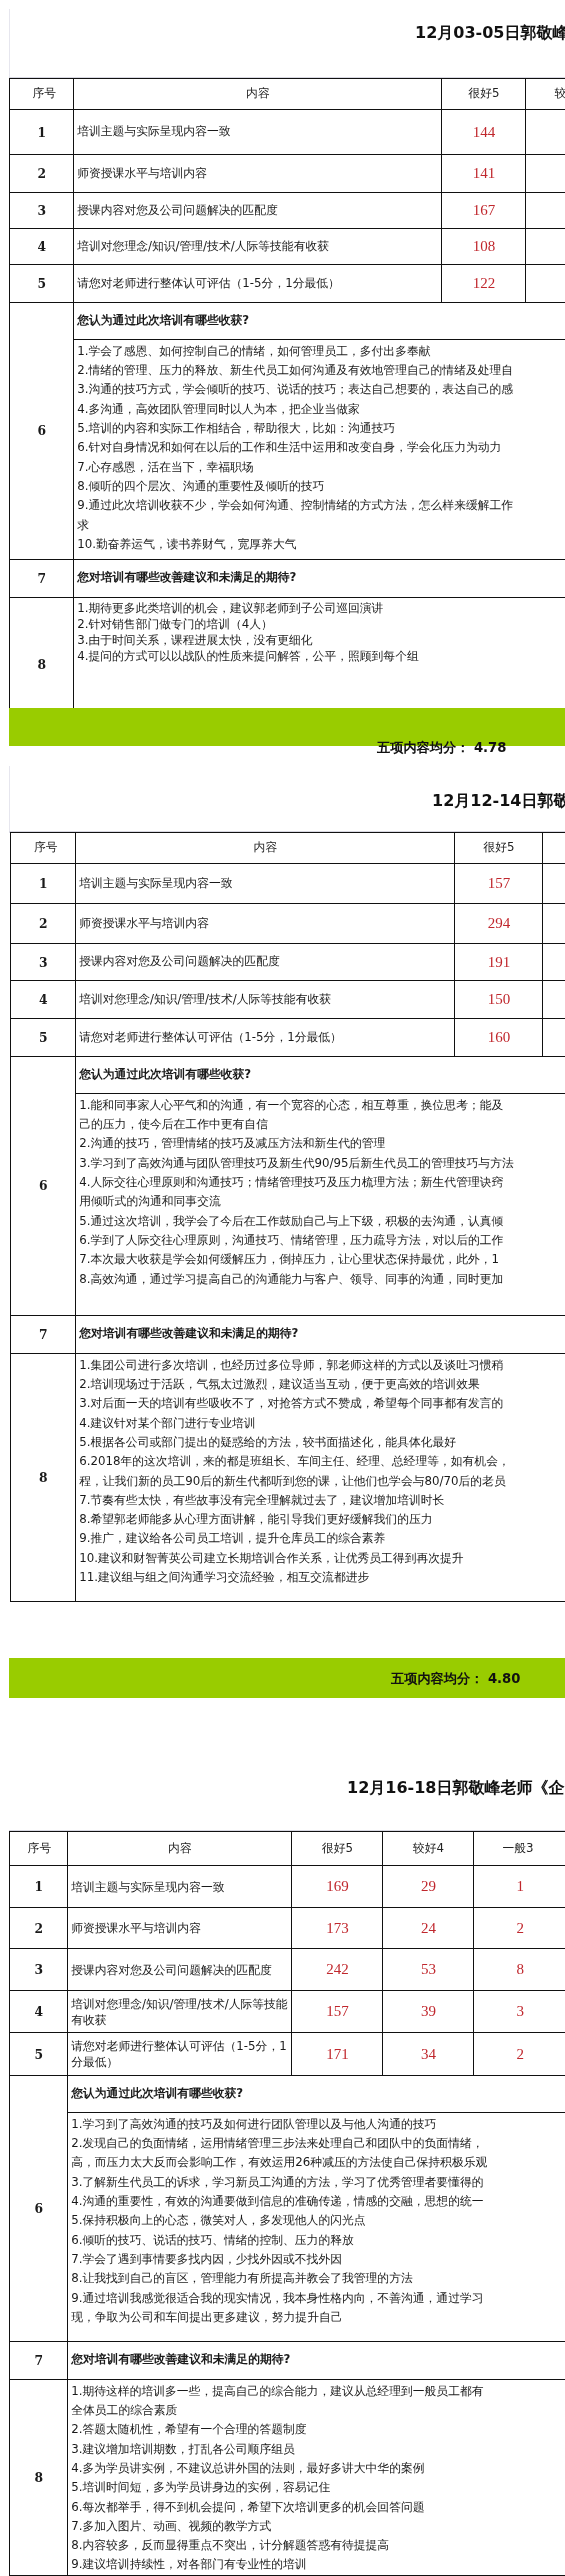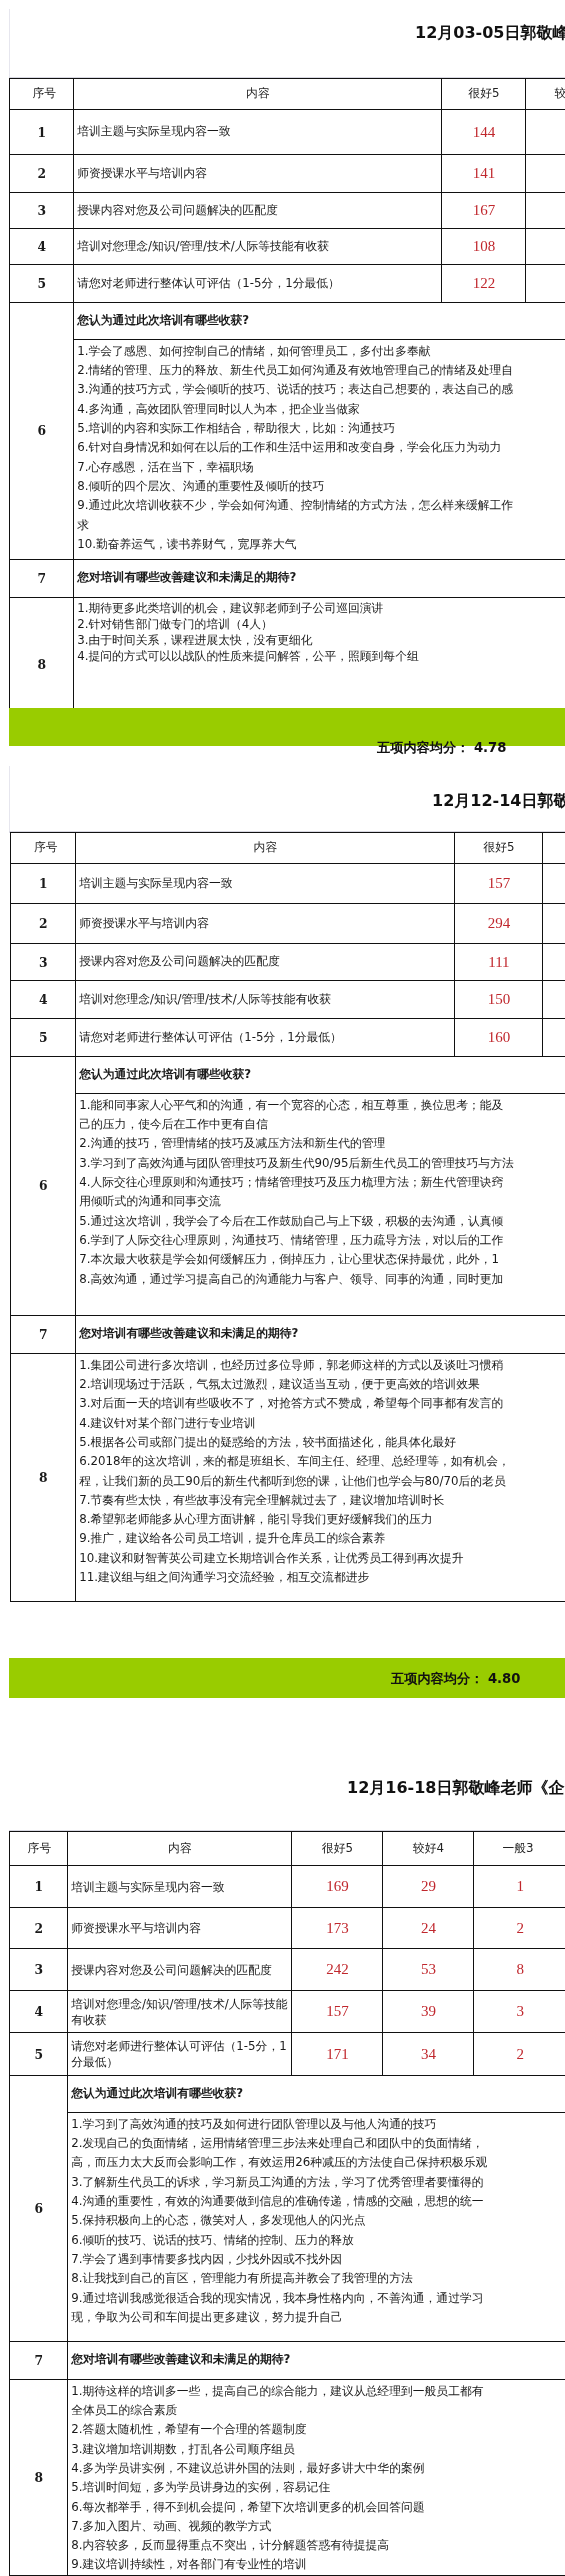--- a/index.html
+++ b/index.html
@@ -141,21 +141,21 @@
     </tr>
     <tr style="height:40px">
       <td class="num">2</td>
       <td class="q">师资授课水平与培训内容</td>
       <td class="cnt">294</td>
       <td></td>
     </tr>
     <tr style="height:37px">
       <td class="num">3</td>
       <td class="q">授课内容对您及公司问题解决的匹配度</td>
-      <td class="cnt">111</td>
+      <td class="cnt">191</td>
       <td></td>
     </tr>
     <tr style="height:38px">
       <td class="num">4</td>
       <td class="q">培训对您理念/知识/管理/技术/人际等技能有收获</td>
       <td class="cnt">150</td>
       <td></td>
     </tr>
     <tr style="height:38px">
       <td class="num">5</td>

